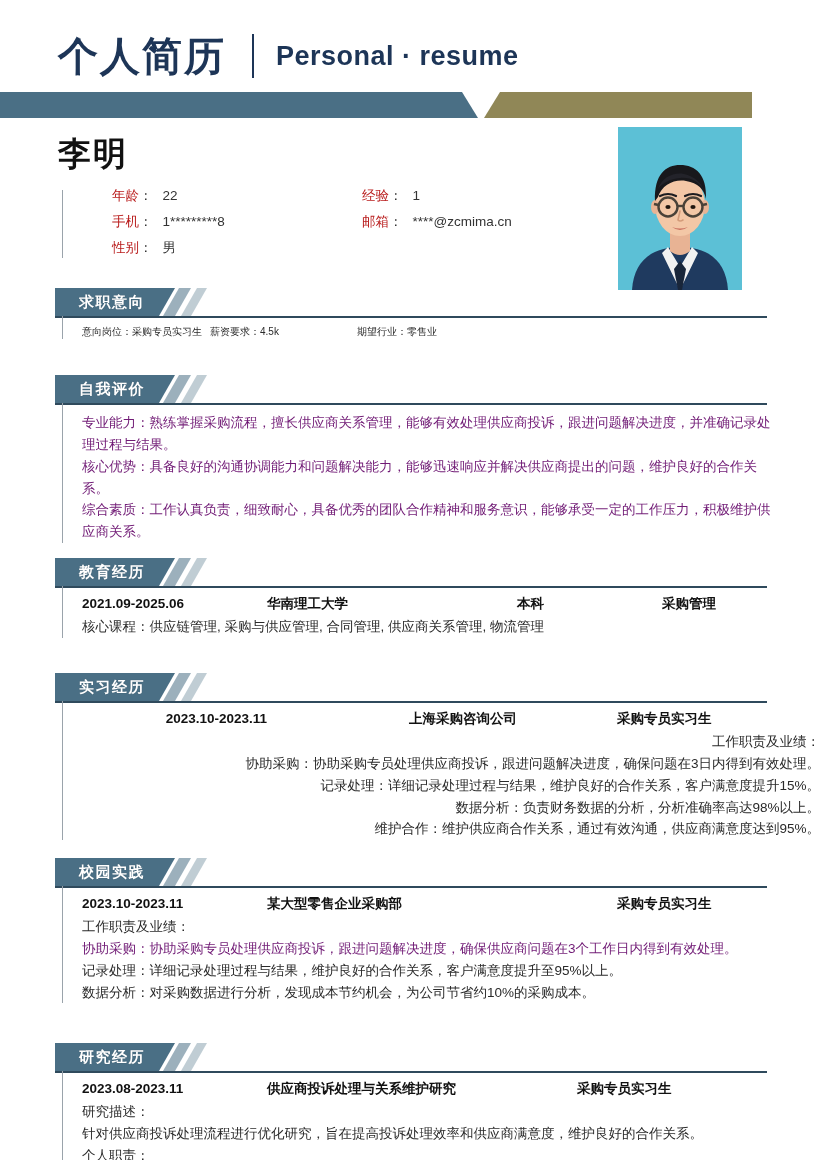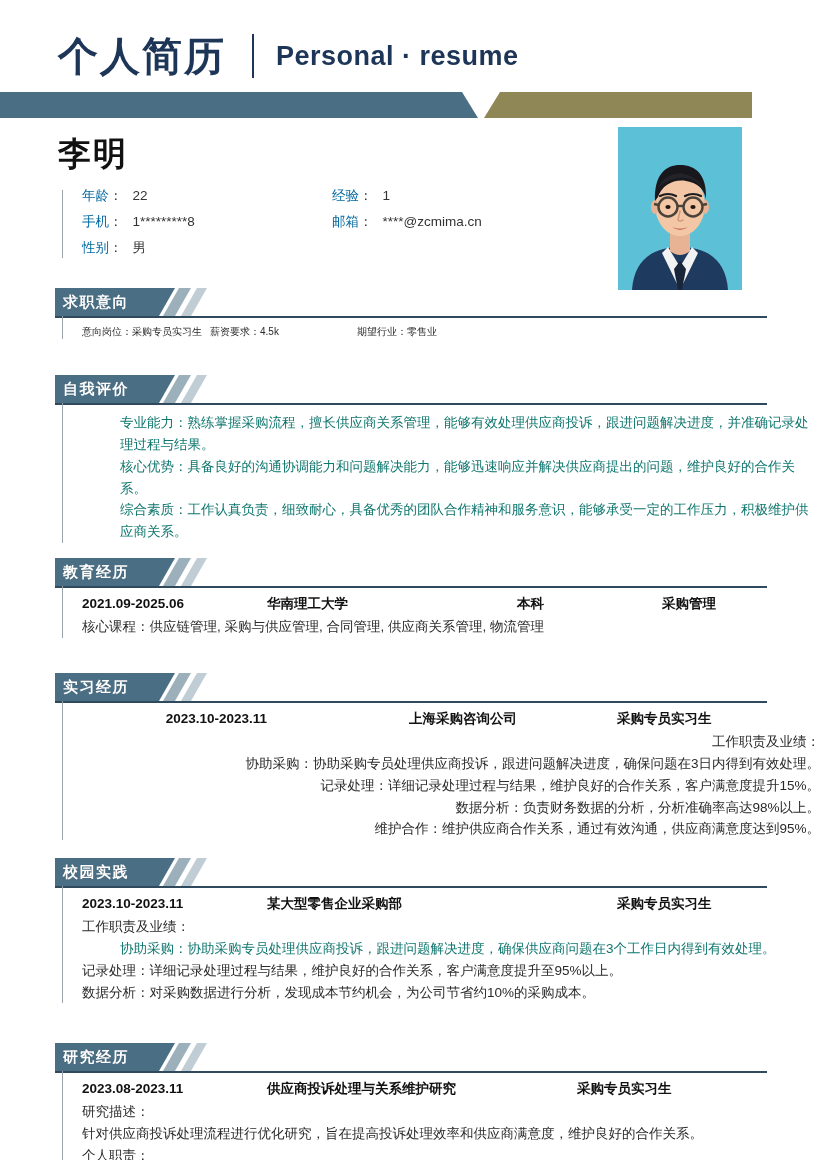--- a/index.html
+++ b/index.html
@@ -48,39 +48,39 @@
     position:absolute; left:0; top:2px; width:1px; height:68px;
     background:#9aa3ab;
   }
   .info-grid {
     margin-left:20px;
     display:grid;
     grid-template-columns:250px auto;
     row-gap:10px;
   }
   .info-item { display:flex; font-size:13.5px; color:#333; line-height:1.2; }
-  .info-label { color:#0369a1; white-space:nowrap; }
+  .info-label { color:#b91c1c; white-space:nowrap;margin-left:30px; }
   .info-colon { margin:0 10px 0 0; }
   .info-value { color:#333; }
 
   
   .photo {
     position:absolute; left:618px; top:127px;
     width:124px; height:163px;
     background:#5cc0d6;
     overflow:hidden;
   }
   .photo svg { display:block; width:124px; height:163px; }
 
   
   .section { position:absolute; left:0; width:820px; }
   .sec-head { position:relative; height:28px; width:740px; margin-left:55px; }
   .sec-head svg { position:absolute; left:0; top:0; display:block; }
   .sec-title {
-    position:absolute; left:8px; top:0; height:28px;
+    position:absolute; left:24px; top:0; height:28px;
     display:flex; align-items:center;
     font-size:15px; font-weight:700; color:#ffffff;
     letter-spacing:1.5px; z-index:3;
     font-family:"DejaVu Sans","Liberation Sans",sans-serif;
     text-shadow:0 0 1px rgba(0,0,0,0.25);
   }
   .sec-rule {
     position:absolute; left:55px; top:28px;
     width:712px; height:1.5px; background:#2f4a5c;
   }
@@ -99,21 +99,21 @@
   .ji-c { white-space:nowrap; margin-left:78px; }
 
   
   .hdr-row { display:flex; align-items:baseline; font-size:13.5px; font-weight:700; color:#111; }
   .hdr-date { width:185px; white-space:nowrap; }
   .hdr-org  { width:250px; white-space:nowrap; }
   .hdr-deg  { width:145px; white-space:nowrap; }
   .hdr-maj  { white-space:nowrap; }
   .hdr-role { white-space:nowrap; }
 
-  .para { font-size:13.5px; color:#0f766e; line-height:1.62; width:694px;margin-left:38px; }
+  .para { font-size:13.5px; color:#701a75; line-height:1.62; width:694px; }
   .para.wide { width:688px; }
 </style>
 </head>
 <body>
 
 <div class="page">
 
   <div class="title-row">
     <span class="title-cn">个人简历</span>
     <span class="title-divider"></span>

